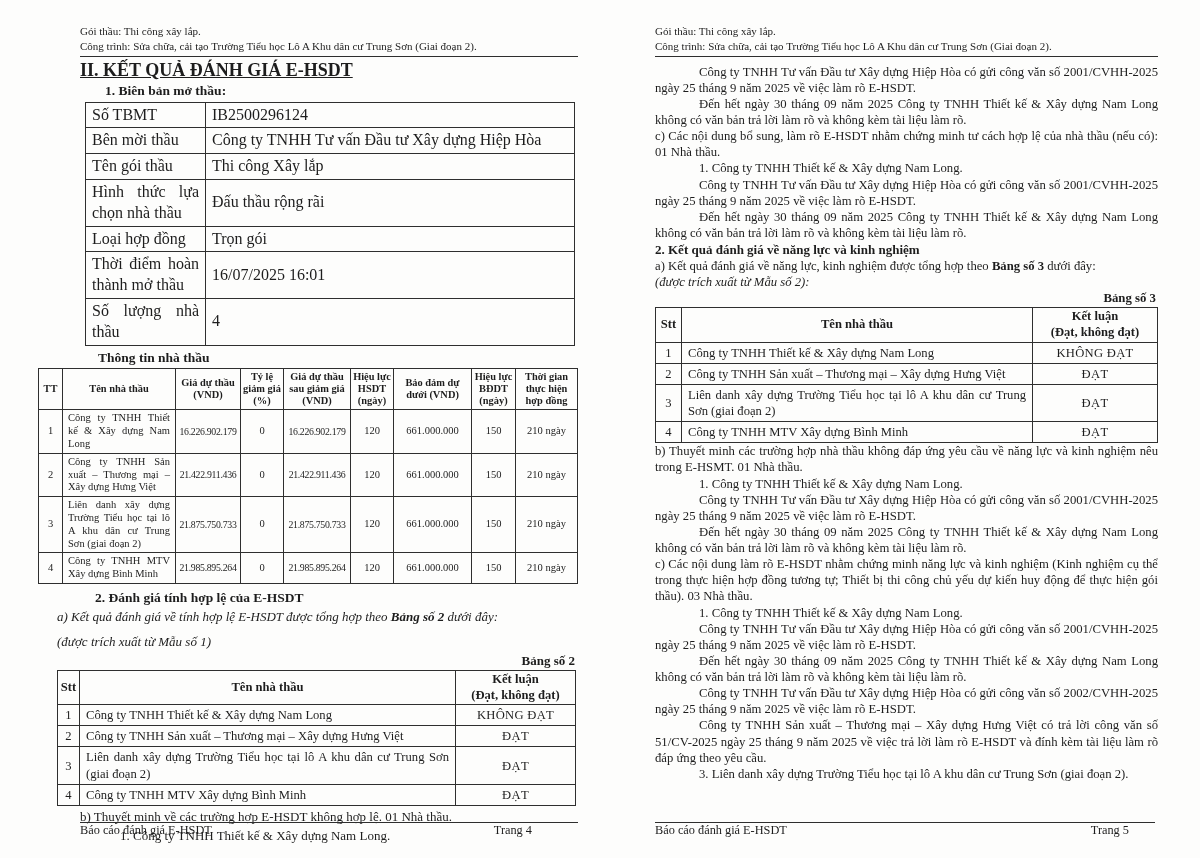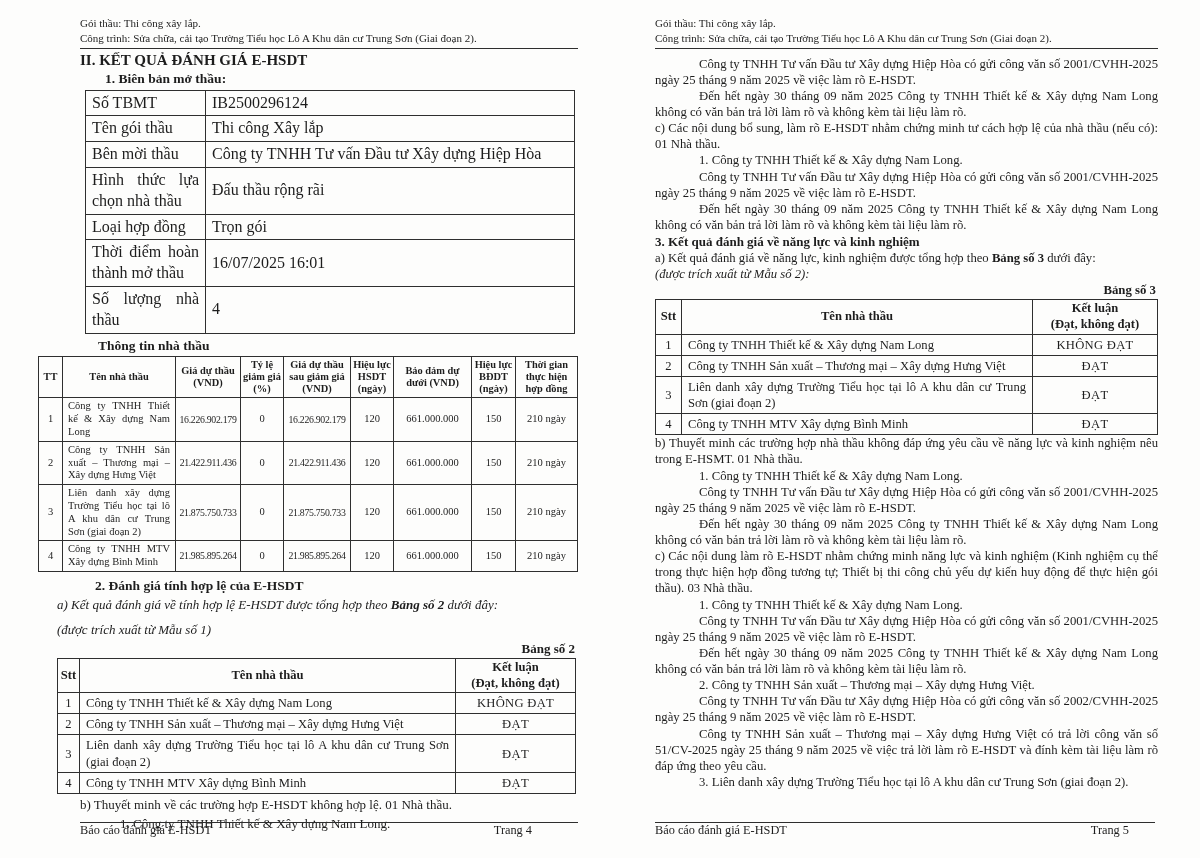--- a/index.html
+++ b/index.html
@@ -7,31 +7,31 @@
     width:1200px;height:858px;overflow:hidden;position:relative;
     background:#fdfdfc;color:#1d1d1d;
     font-family:"Liberation Serif","DejaVu Serif",serif;
     -webkit-font-smoothing:antialiased;
   }
   .page{position:absolute;top:0;height:858px;background:transparent;}
   #pageL{left:38px;width:540px;}
   #pageR{left:655px;width:503px;}
 
   
-  .runhead{font-size:11px;line-height:1.35;padding-top:16px;padding-bottom:2px;
+  .runhead{font-size:11px;line-height:1.35;padding-top:24px;padding-bottom:2px;
     border-bottom:1.6px solid #2e2e2e;}
   #pageL .runhead{margin-left:42px;}
 
   
   .para{font-size:13px;line-height:1.3;text-align:justify;margin:0;}
   .it{font-style:italic;}
 
   
   .lp-intro{margin:7px 0 0 42px;line-height:1.55;}
-  .lp-sec{font-size:15px;font-weight:bold;margin:3px 0 0 42px;}
+  .lp-sec{font-size:18px;font-weight:bold;margin:3px 0 0 42px;text-decoration:underline;}
   .lp-sub1{font-size:13.5px;font-weight:bold;margin:2px 0 0 67px;}
   .lp-binfo{font-size:13.5px;font-weight:bold;margin:4px 0 2px 60px;}
   .lp-sub2{font-size:13.5px;font-weight:bold;margin:6px 0 0 57px;}
   .lp-a{margin:3px 0 8px 19px;font-style:italic;}
   .lp-note{margin:1px 0 0 19px;}
   .lp-cap{font-size:13px;font-weight:bold;width:518px;margin:2px 0 1px 19px;text-align:right;}
   .lp-b{margin:3px 0 0 42px;}
   .lp-bitem{margin:2px 0 0 82px;}
 
   
@@ -94,26 +94,26 @@
     <colgroup>
         <col style="width:120px">
         <col style="width:369px">
       </colgroup>
     <tbody>
       <tr>
           <td class="lbl">Số TBMT</td>
           <td class="val">IB2500296124</td>
         </tr>
       <tr>
+          <td class="lbl">Bên mời thầu</td>
+          <td class="val">Công ty TNHH Tư vấn Đầu tư Xây dựng Hiệp Hòa</td>
+        </tr>
+      <tr>
           <td class="lbl">Tên gói thầu</td>
           <td class="val">Thi công Xây lắp</td>
-        </tr>
-      <tr>
-          <td class="lbl">Bên mời thầu</td>
-          <td class="val">Công ty TNHH Tư vấn Đầu tư Xây dựng Hiệp Hòa</td>
         </tr>
       <tr>
           <td class="lbl">Hình thức lựa chọn nhà thầu</td>
           <td class="val">Đấu thầu rộng rãi</td>
         </tr>
       <tr>
           <td class="lbl">Loại hợp đồng</td>
           <td class="val">Trọn gói</td>
         </tr>
       <tr>
@@ -262,21 +262,21 @@
     <div>Công trình: Sửa chữa, cải tạo Trường Tiểu học Lô A Khu dân cư Trung Sơn (Giai đoạn 2).</div>
   </header>
 
   <p class="para ind rp-first">Công ty TNHH Tư vấn Đầu tư Xây dựng Hiệp Hòa có gửi công văn số 2001/CVHH-2025 ngày 25 tháng 9 năm 2025 về việc làm rõ E-HSDT.</p>
   <p class="para ind">Đến hết ngày 30 tháng 09 năm 2025 Công ty TNHH Thiết kế &amp; Xây dựng Nam Long không có văn bản trả lời làm rõ và không kèm tài liệu làm rõ.</p>
   <p class="para">c) Các nội dung bổ sung, làm rõ E-HSDT nhằm chứng minh tư cách hợp lệ của nhà thầu (nếu có): 01 Nhà thầu.</p>
   <p class="para ind">1. Công ty TNHH Thiết kế &amp; Xây dựng Nam Long.</p>
   <p class="para ind">Công ty TNHH Tư vấn Đầu tư Xây dựng Hiệp Hòa có gửi công văn số 2001/CVHH-2025 ngày 25 tháng 9 năm 2025 về việc làm rõ E-HSDT.</p>
   <p class="para ind">Đến hết ngày 30 tháng 09 năm 2025 Công ty TNHH Thiết kế &amp; Xây dựng Nam Long không có văn bản trả lời làm rõ và không kèm tài liệu làm rõ.</p>
 
-  <h3 class="rp-h3">3. Kết quả đánh giá về năng lực và kinh nghiệm</h3>
+  <h3 class="rp-h3">2. Kết quả đánh giá về năng lực và kinh nghiệm</h3>
   <p class="para"><span>a) Kết quả đánh giá về năng lực, kinh nghiệm được tổng hợp theo </span><b>Bảng số 3</b><span> dưới đây:</span></p>
   <p class="para it">(được trích xuất từ Mẫu số 2):</p>
   <div class="rp-cap">Bảng số 3</div>
 
   <table class="tbl small" id="tbl3">
     <colgroup>
         <col style="width:26px">
         <col style="width:351px">
         <col style="width:125px">
       </colgroup>
@@ -315,21 +315,20 @@
   </table>
 
   <p class="para">b) Thuyết minh các trường hợp nhà thầu không đáp ứng yêu cầu về năng lực và kinh nghiệm nêu trong E-HSMT. 01 Nhà thầu.</p>
   <p class="para ind">1. Công ty TNHH Thiết kế &amp; Xây dựng Nam Long.</p>
   <p class="para ind">Công ty TNHH Tư vấn Đầu tư Xây dựng Hiệp Hòa có gửi công văn số 2001/CVHH-2025 ngày 25 tháng 9 năm 2025 về việc làm rõ E-HSDT.</p>
   <p class="para ind">Đến hết ngày 30 tháng 09 năm 2025 Công ty TNHH Thiết kế &amp; Xây dựng Nam Long không có văn bản trả lời làm rõ và không kèm tài liệu làm rõ.</p>
   <p class="para">c) Các nội dung làm rõ E-HSDT nhằm chứng minh năng lực và kinh nghiệm (Kinh nghiệm cụ thể trong thực hiện hợp đồng tương tự; Thiết bị thi công chủ yếu dự kiến huy động để thực hiện gói thầu). 03 Nhà thầu.</p>
   <p class="para ind">1. Công ty TNHH Thiết kế &amp; Xây dựng Nam Long.</p>
   <p class="para ind">Công ty TNHH Tư vấn Đầu tư Xây dựng Hiệp Hòa có gửi công văn số 2001/CVHH-2025 ngày 25 tháng 9 năm 2025 về việc làm rõ E-HSDT.</p>
   <p class="para ind">Đến hết ngày 30 tháng 09 năm 2025 Công ty TNHH Thiết kế &amp; Xây dựng Nam Long không có văn bản trả lời làm rõ và không kèm tài liệu làm rõ.</p>
-  <p class="para ind">2. Công ty TNHH Sản xuất – Thương mại – Xây dựng Hưng Việt.</p>
   <p class="para ind">Công ty TNHH Tư vấn Đầu tư Xây dựng Hiệp Hòa có gửi công văn số 2002/CVHH-2025 ngày 25 tháng 9 năm 2025 về việc làm rõ E-HSDT.</p>
   <p class="para ind">Công ty TNHH Sản xuất – Thương mại – Xây dựng Hưng Việt có trả lời công văn số 51/CV-2025 ngày 25 tháng 9 năm 2025 về việc trả lời làm rõ E-HSDT và đính kèm tài liệu làm rõ đáp ứng theo yêu cầu.</p>
   <p class="para ind">3. Liên danh xây dựng Trường Tiểu học tại lô A khu dân cư Trung Sơn (giai đoạn 2).</p>
 
   <footer class="pfoot">
     <span>Báo cáo đánh giá E-HSDT</span>
     <span class="pnum">Trang 5</span>
   </footer>
 </section>
 

